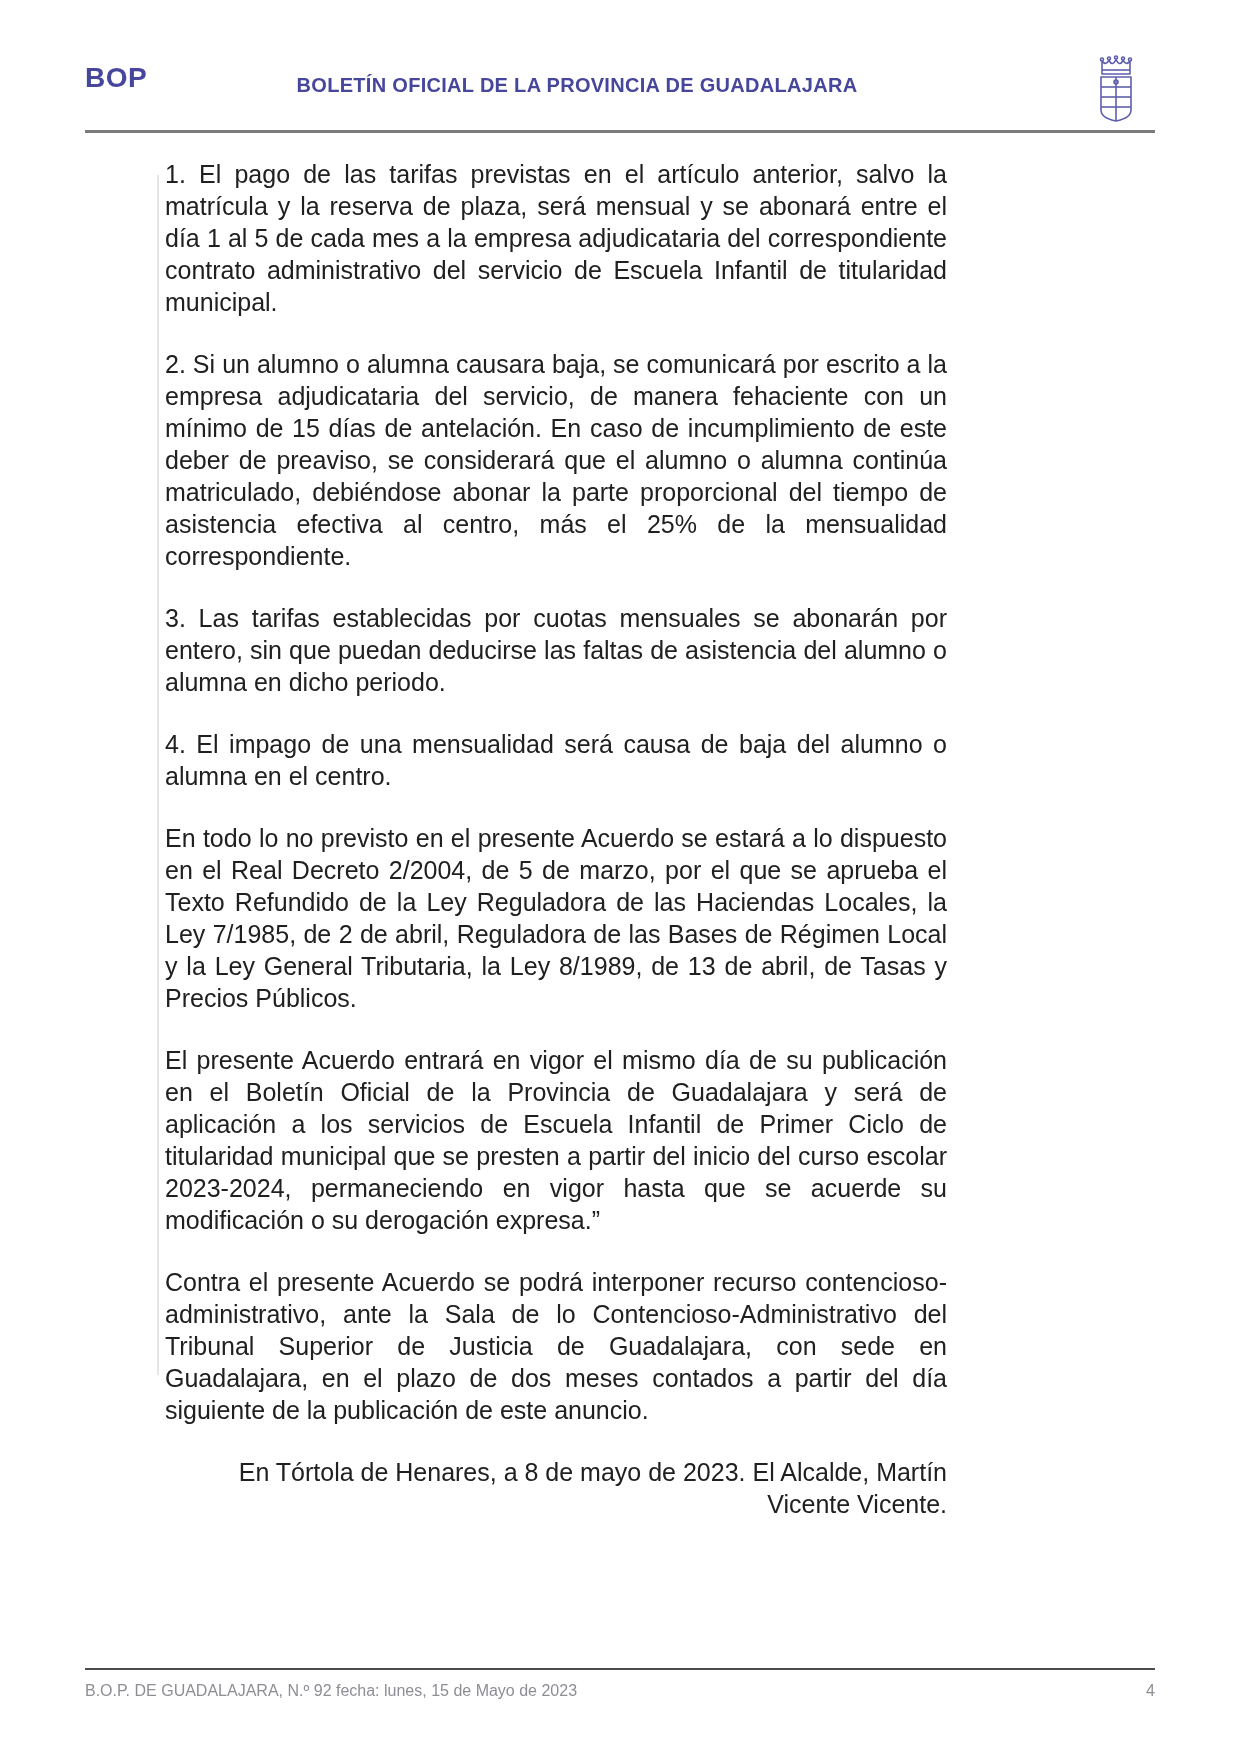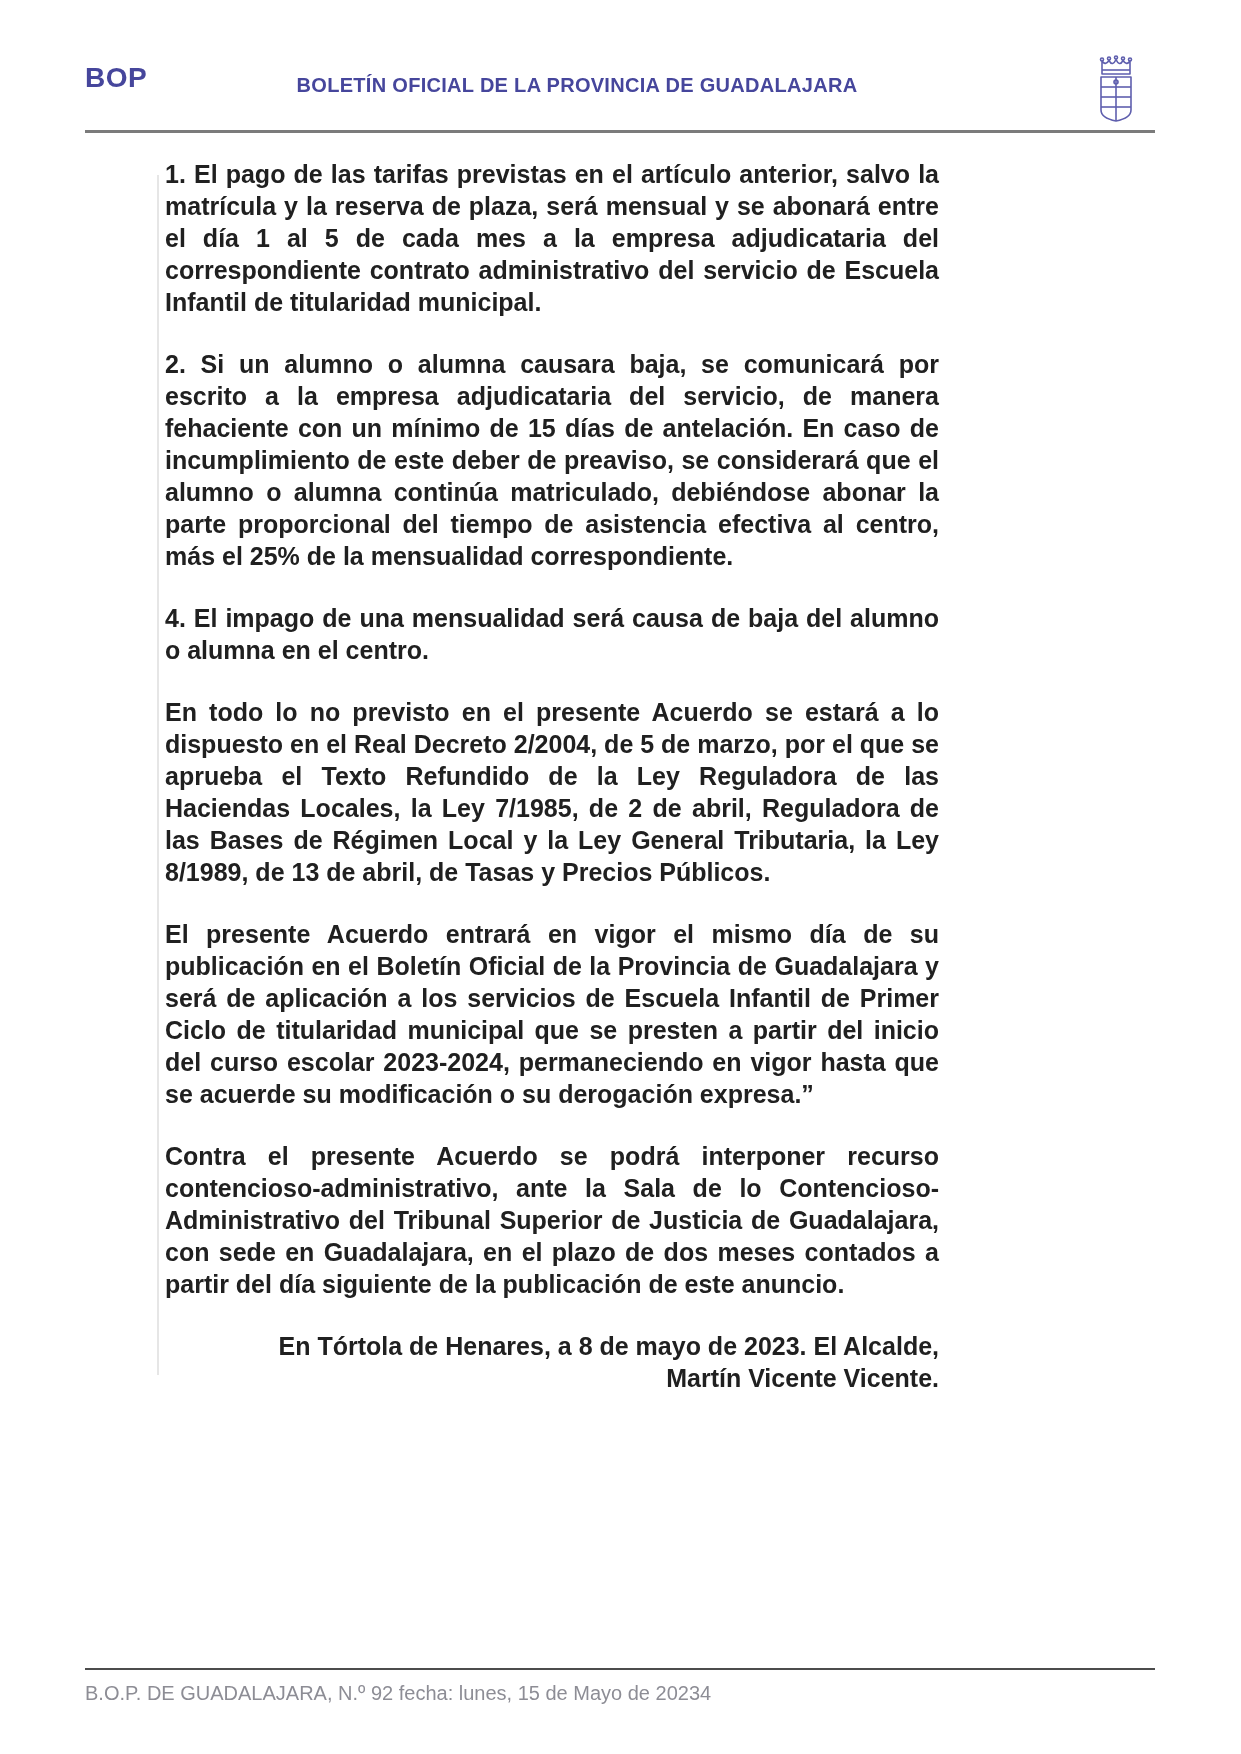--- a/index.html
+++ b/index.html
@@ -33,39 +33,39 @@
   .header-rule {
     position: absolute; left: 85px; top: 130px; width: 1070px; height: 3px;
     background: #7b7b7b;
   }
 
   
   .doc-body {
     position: absolute; left: 165px; top: 158px; width: 782px;
     font-size: 25px; line-height: 32px;
   }
-  .doc-body p { margin: 0 8px 30px 0; font-weight: bold; }
+  .doc-body p { margin: 0 0 30px 0; }
   .para      { text-align: justify; }
   .heading   { text-align: left; }
   .signature { text-align: right; padding-left: 38px; }
 
   .quote-bar {
     position: absolute; left: 157px; top: 175px; width: 2px; height: 1200px;
     background: #e6e6e6;
   }
 
   
   .footer-rule {
     position: absolute; left: 85px; top: 1668px; width: 1070px; height: 2px;
     background: #4c4c4c;
   }
   .page-footer {
     position: absolute; left: 85px; top: 1682px; width: 1070px;
-    display: flex; align-items: baseline;
-    font-size: 20px; color: #8d8d95;
+    display: flex; justify-content: space-between; align-items: baseline;
+    font-size: 16px; color: #8d8d95;
   }
 </style>
 </head>
 <body>
 
 <header class="page-header">
   <div class="brand">BOP</div>
 
   <div class="masthead-title">BOLETÍN OFICIAL DE LA PROVINCIA DE GUADALAJARA</div>
 
@@ -90,20 +90,21 @@
   </div>
 
   <div class="header-rule"></div>
 </header>
 
 <div class="quote-bar"></div>
 
 <main class="doc-body">
   <p class="para">1. El pago de las tarifas previstas en el artículo anterior, salvo la matrícula y la reserva de plaza, será mensual y se abonará entre el día 1 al 5 de cada mes a la empresa adjudicataria del correspondiente contrato administrativo del servicio de Escuela Infantil de titularidad municipal.</p>
   <p class="para">2. Si un alumno o alumna causara baja, se comunicará por escrito a la empresa adjudicataria del servicio, de manera fehaciente con un mínimo de 15 días de antelación. En caso de incumplimiento de este deber de preaviso, se considerará que el alumno o alumna continúa matriculado, debiéndose abonar la parte proporcional del tiempo de asistencia efectiva al centro, más el 25% de la mensualidad correspondiente.</p>
+  <p class="para">3. Las tarifas establecidas por cuotas mensuales se abonarán por entero, sin que puedan deducirse las faltas de asistencia del alumno o alumna en dicho periodo.</p>
   <p class="para">4. El impago de una mensualidad será causa de baja del alumno o alumna en el centro.</p>
   <p class="para">En todo lo no previsto en el presente Acuerdo se estará a lo dispuesto en el Real Decreto 2/2004, de 5 de marzo, por el que se aprueba el Texto Refundido de la Ley Reguladora de las Haciendas Locales, la Ley 7/1985, de 2 de abril, Reguladora de las Bases de Régimen Local y la Ley General Tributaria, la Ley 8/1989, de 13 de abril, de Tasas y Precios Públicos.</p>
   <p class="para">El presente Acuerdo entrará en vigor el mismo día de su publicación en el Boletín Oficial de la Provincia de Guadalajara y será de aplicación a los servicios de Escuela Infantil de Primer Ciclo de titularidad municipal que se presten a partir del inicio del curso escolar 2023-2024, permaneciendo en vigor hasta que se acuerde su modificación o su derogación expresa.”</p>
   <p class="para">Contra el presente Acuerdo se podrá interponer recurso contencioso-administrativo, ante la Sala de lo Contencioso-Administrativo del Tribunal Superior de Justicia de Guadalajara, con sede en Guadalajara, en el plazo de dos meses contados a partir del día siguiente de la publicación de este anuncio.</p>
   <p class="signature">En Tórtola de Henares, a 8 de mayo de 2023. El Alcalde, Martín Vicente Vicente.</p>
 </main>
 
 <div class="footer-rule"></div>
 <footer class="page-footer">
   <span>B.O.P. DE GUADALAJARA, N.º 92 fecha: lunes, 15 de Mayo de 2023</span>

